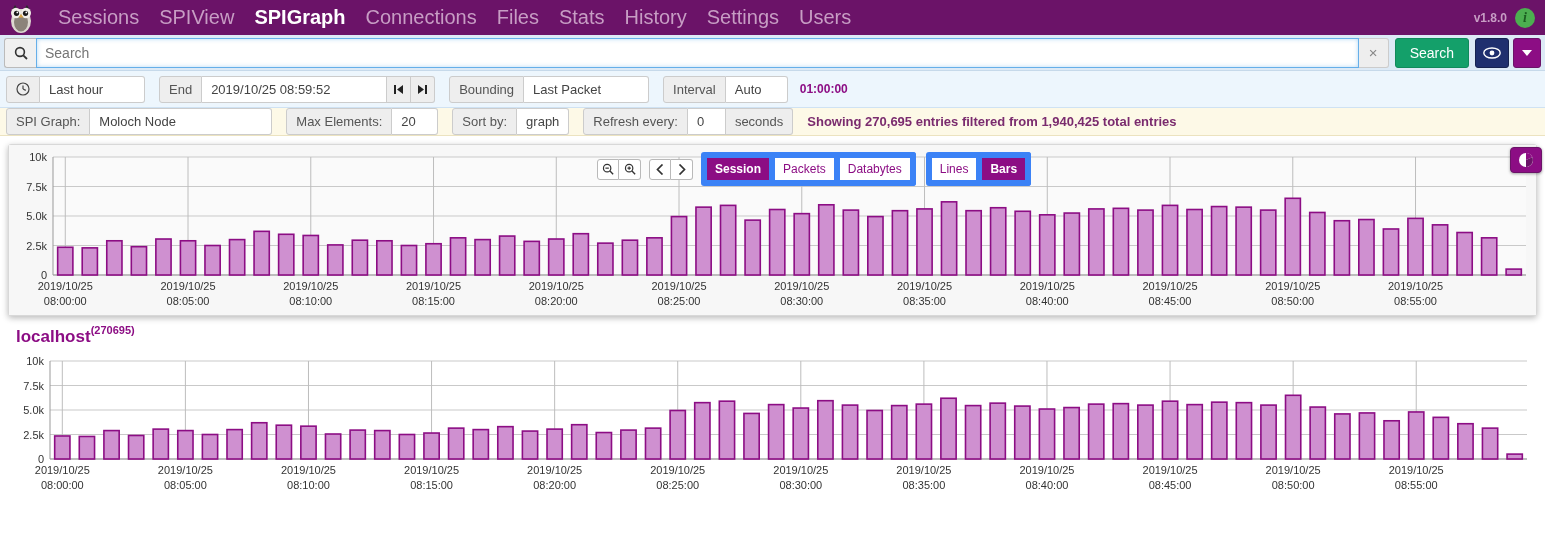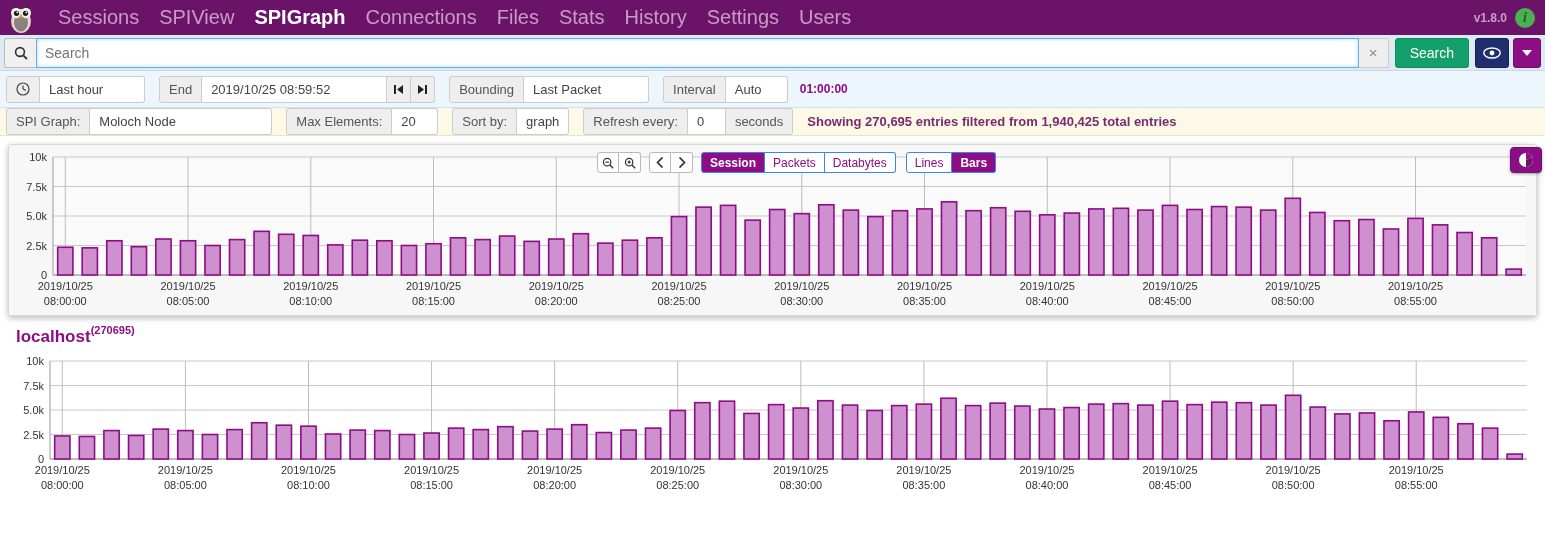--- a/index.html
+++ b/index.html
@@ -230,22 +230,22 @@
     display: flex; align-items: center; justify-content: center;
     font-size: 11px;
     color: #333;
     cursor: pointer;
     padding: 0 4px;
   }
   .tb-btn + .tb-btn { border-left: none; }
   .tb-group .tb-btn:first-child { border-radius: 3px 0 0 3px; }
   .tb-group .tb-btn:last-child  { border-radius: 0 3px 3px 0; }
   .seg {
-    height: 21px;
-    border: 1px solid #3b82f6;
+    height: 34px;
+    border: 6px solid #3b82f6;
     background: #fff;
     color: #8c0d84;
     display: flex; align-items: center;
     padding: 0 8px;
     font-size: 12px;
     cursor: pointer;
   }
   .seg + .seg { border-left: none; }
   .seg-group .seg:first-child { border-radius: 3px 0 0 3px; }
   .seg-group .seg:last-child  { border-radius: 0 3px 3px 0; }

